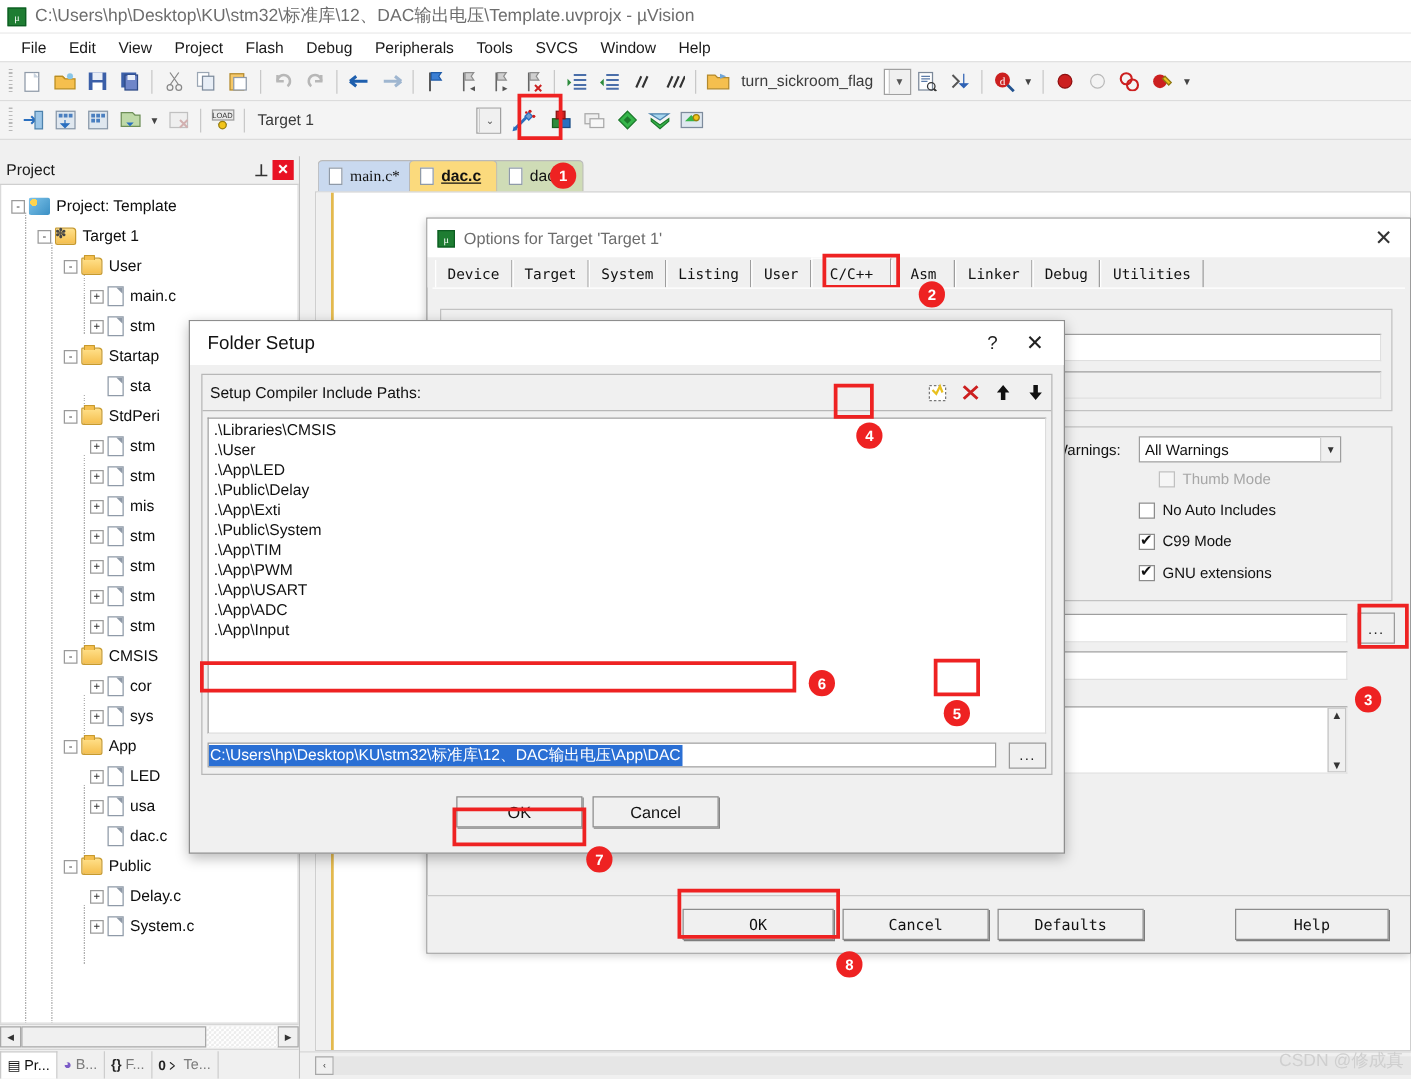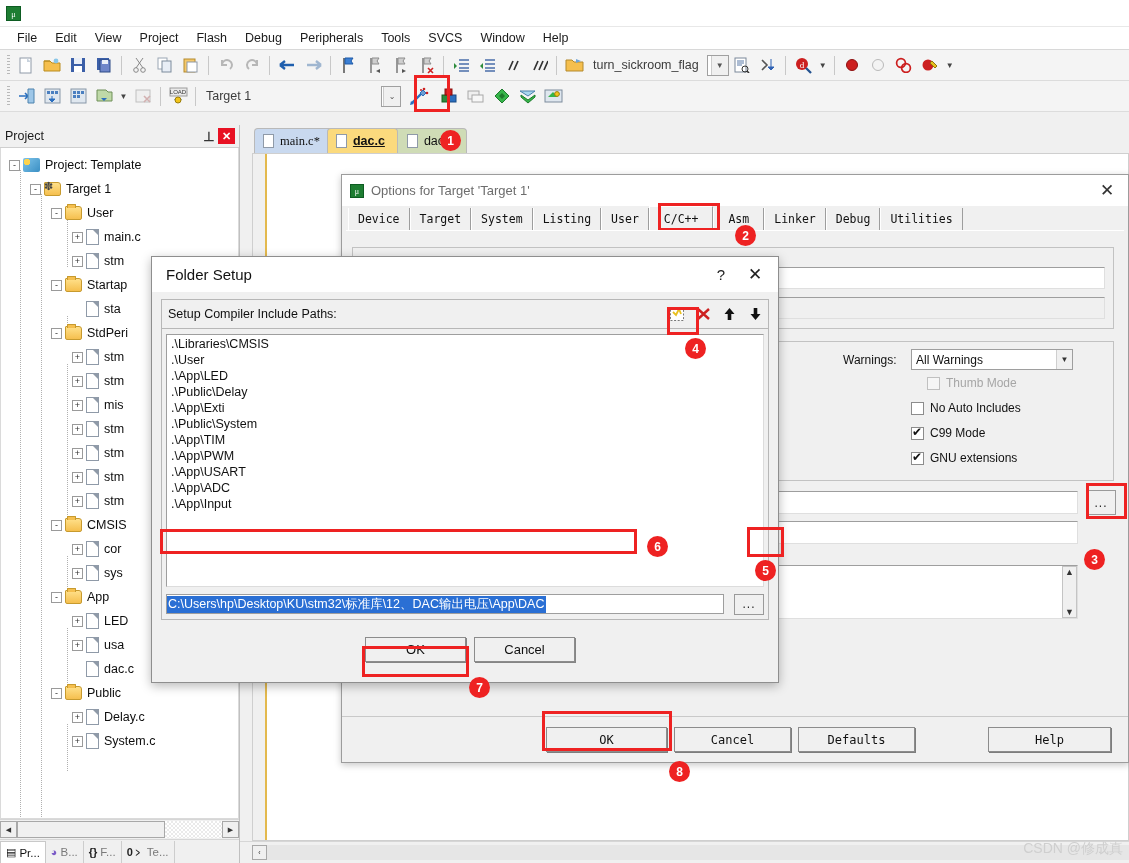--- a/index.html
+++ b/index.html
@@ -178,21 +178,21 @@
       display:flex; flex-direction:column; justify-content:space-between; align-items:center;}
   .vscroll span { font-size:9px; color:#333; }
   #opt-buttons { position:absolute; left:0; right:0; bottom:0; height:46px;
       border-top:1px solid #c9c9c9; background:#f0f0f0; }
   .dlg-btn { position:absolute; height:25px; background:#f0f0f0; border:1px solid #8c8c8c;
       box-shadow:1px 1px 0 #7d7d7d; display:flex; align-items:center; justify-content:center;
       font-family:"DejaVu Sans Mono", monospace; font-size:12px; color:#111;}
 
   
   #folder-dlg {
-    position:absolute; left:151px; top:256px; width:628px; height:427px;
+    position:absolute; left:151px; top:256px; width:701px; height:427px;
     background:#f0f0f0; border:1px solid #8e8e8e; z-index:40;
     box-shadow:0 3px 10px rgba(0,0,0,.28);
   }
   #fd-title { height:35px; background:#fff; display:flex; align-items:center; padding:0 6px 0 14px;}
   #fd-title .tx { flex:1; font-size:15px; color:#111; }
   #fd-title .q  { width:34px; text-align:center; font-size:15px; color:#222;}
   #fd-title .x  { width:34px; text-align:center; font-size:17px; color:#222;}
   #fd-inner { position:absolute; left:9px; top:42px; right:9px; bottom:62px;
       border:1px solid #b7b7b7; background:#f0f0f0; }
   #fd-header { height:29px; display:flex; align-items:center; padding-left:6px;
@@ -213,20 +213,21 @@
   #fd-btn-ok { position:absolute; left:213px; bottom:20px; width:101px; height:25px; }
   #fd-btn-cancel { position:absolute; left:322px; bottom:20px; width:101px; height:25px; }
   .fdbtn { background:#f0f0f0; border:1px solid #8c8c8c; box-shadow:1px 1px 0 #858585;
       display:flex; align-items:center; justify-content:center; font-size:13px; color:#111;}
 </style>
 </head>
 <body>
 
 <div id="titlebar">
   <div class="app-icon">μ</div>
+  <div class="title-text">C:\Users\hp\Desktop\KU\stm32\标准库\12、DAC输出电压\Template.uvprojx - µVision</div>
 </div>
 
 <div id="menubar">
   <div class="mi">File</div>
   <div class="mi">Edit</div>
   <div class="mi">View</div>
   <div class="mi">Project</div>
   <div class="mi">Flash</div>
   <div class="mi">Debug</div>
   <div class="mi">Peripherals</div>

